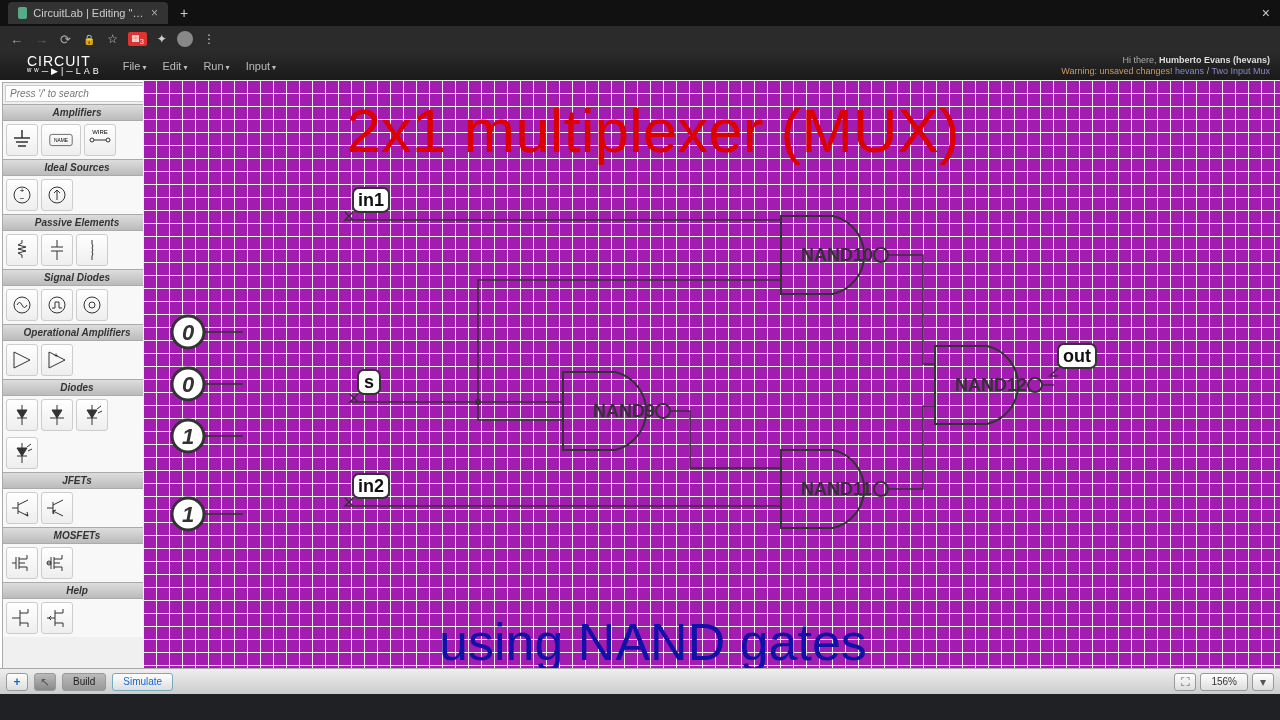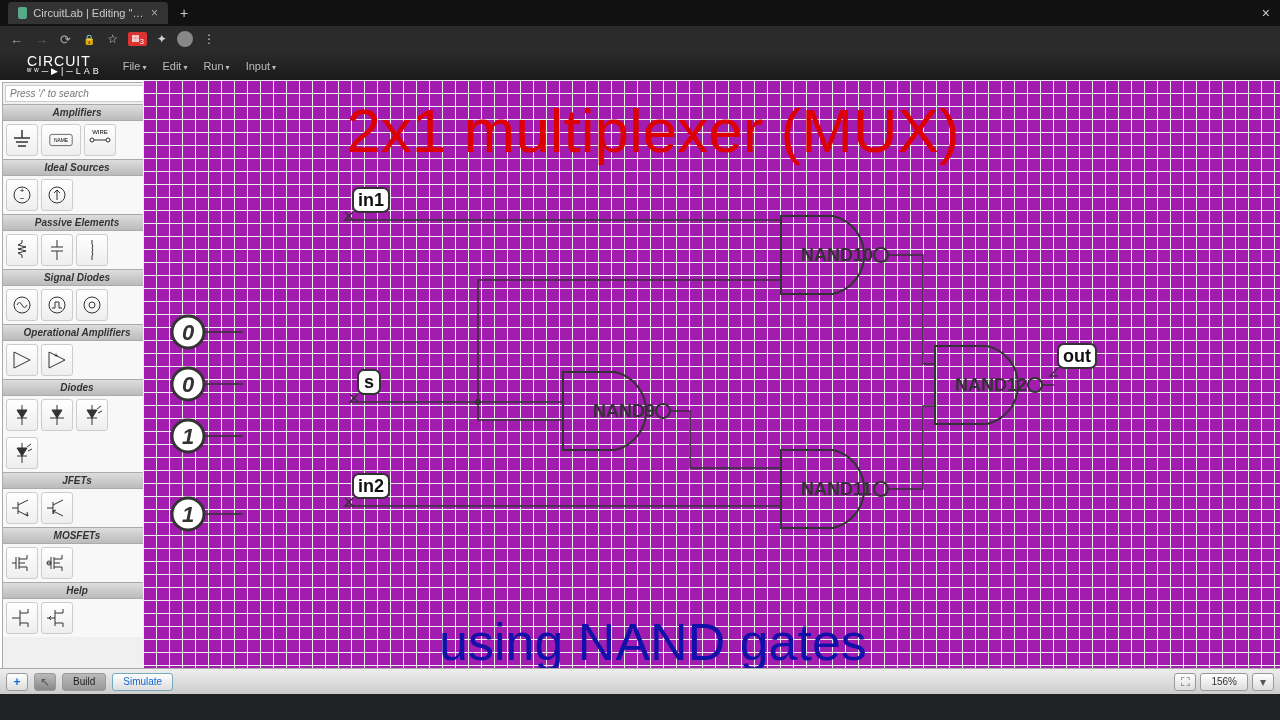--- a/index.html
+++ b/index.html
@@ -89,20 +89,24 @@
       <div class="logotxt">CIRCUIT</div>
       <div class="logotxt" style="font-size:9px;letter-spacing:3px">ʷʷ─▶|─<span>LAB</span></div>
     </div>
   </div>
   <div class="menus">
     <span class="menu-item"><span>File</span><span class="caret">▾</span></span>
     <span class="menu-item"><span>Edit</span><span class="caret">▾</span></span>
     <span class="menu-item"><span>Run</span><span class="caret">▾</span></span>
     <span class="menu-item"><span>Input</span><span class="caret">▾</span></span>
   </div>
+  <div class="userinfo">
+    <div><span>Hi there, </span><b style="color:#ddd">Humberto Evans (hevans)</b></div>
+    <div><span style="color:#c96">Warning: unsaved changes! </span><a>hevans</a> / <a>Two Input Mux</a></div>
+  </div>
 </div>
 
 <div class="main">
 
   <div class="sidebar">
     <div class="searchbox">
       <input placeholder="Press '/' to search" style="">
       <span class="close">×</span>
     </div>
     <div style="display:flex;flex:1">

